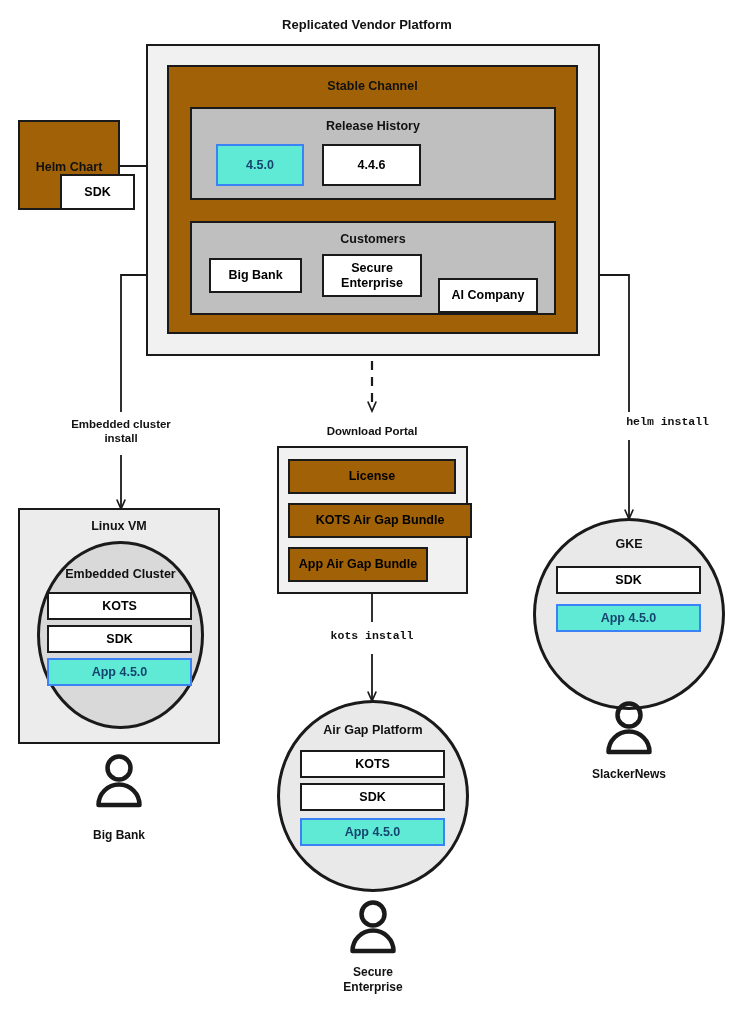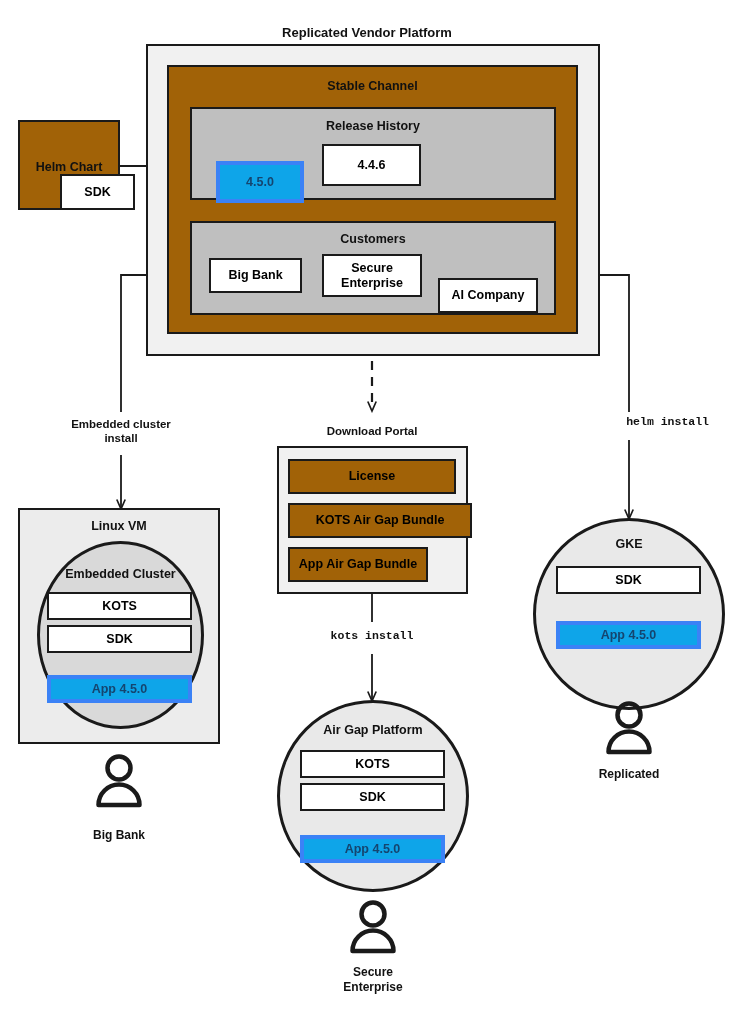--- a/index.html
+++ b/index.html
@@ -44,42 +44,40 @@
     line-height: 1.18;
     white-space: pre-line;
   }
   
   .shade-0 { background: #f1f1f1; }
   .shade-1 { background: #a16207; }
   .shade-2 { background: #bfbfbf; }
   .shade-vm { background: #ececec; }
   .white   { background: #ffffff; }
   .blue {
-    background: #0ea5e9;
-    border: 4px solid #3b82f6;
+    background: #5eead4;
+    border: 2px solid #3b82f6;
     color: #15456f;
-    margin-top: 17px;
   }
   .circle {
     border-radius: 50%;
     border: 3px solid #1a1a1a;
     background: #e9e9e9;
     box-sizing: border-box;
   }
   .circle-inner {
     border-radius: 50%;
     border: 3px solid #1a1a1a;
     background: #d9d9d9;
     box-sizing: border-box;
   }
   .title-text {
     font-size: 13px;
     font-weight: bold;
     color: #111111;
-    margin-top: 8px;
   }
   .hdr {
     font-size: 12.5px;
     font-weight: bold;
   }
   .cell {
     font-size: 12.5px;
     font-weight: bold;
     display: flex;
     align-items: center;
@@ -214,15 +212,15 @@
   <div class="node circle" style="left:533px; top:518px; width:192px; height:192px;"></div>
   <div class="lbl hdr" style="left:533px; top:537px; width:192px;">GKE</div>
 
   <div class="node box white cell" style="left:556px; top:566px; width:145px; height:28px;">SDK</div>
   <div class="node blue cell" style="left:556px; top:604px; width:145px; height:28px;">App 4.5.0</div>
 
   <svg class="person-icon" style="left:602px; top:700px;" width="54" height="56" viewBox="0 0 54 56">
     <circle cx="27" cy="15" r="11.5" fill="none" stroke="#1a1a1a" stroke-width="4.5"></circle>
     <path d="M6.5,52 A20.5,20.5 0 0 1 47.5,52 Z" fill="none" stroke="#1a1a1a" stroke-width="4.5" stroke-linejoin="round"></path>
   </svg>
-  <div class="person-cap" style="position:absolute; left:559px; top:767px; width:140px;">Replicated</div>
+  <div class="person-cap" style="position:absolute; left:559px; top:767px; width:140px;">SlackerNews</div>
 
 </div>
 
 </body></html>

